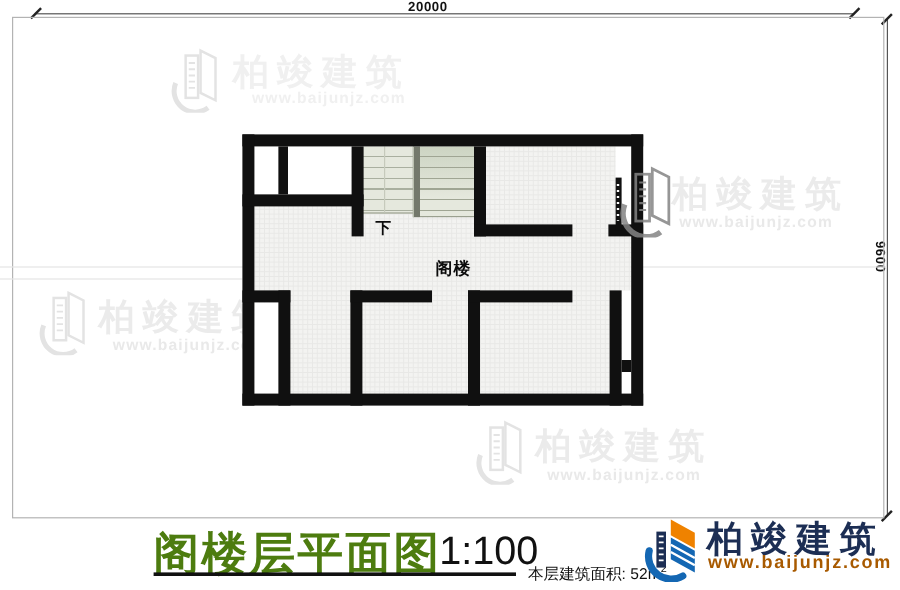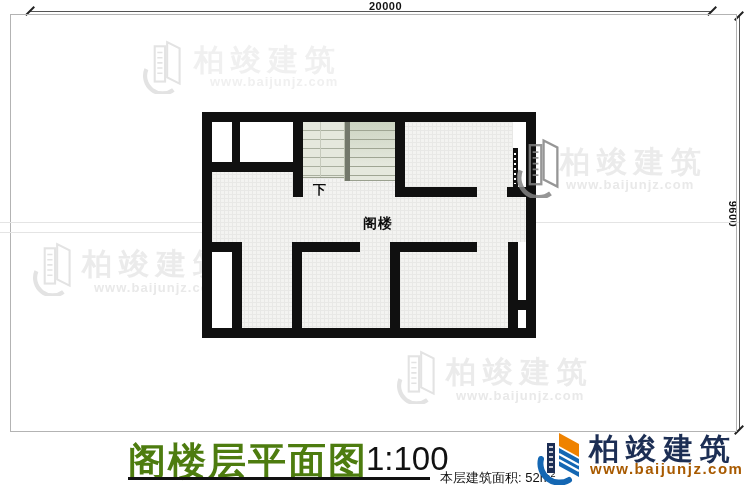--- a/index.html
+++ b/index.html
@@ -55,21 +55,21 @@
         <rect x="12" y="8" width="10" height="34"></rect>
         <polygon points="24,4 36,10 36,44 24,38"></polygon>
         <path d="M14.5 14 h5 M14.5 19 h5 M14.5 24 h5 M14.5 29 h5 M14.5 34 h5" stroke-width="1.5"></path>
       </g>
     </defs>
   </svg>
 
   <div class="abs dimline" style="left:30px;top:11px;width:682px;height:1px;"></div>
   <div class="abs tick" style="left:24px;top:10px;"></div>
   <div class="abs tick" style="left:706px;top:10px;"></div>
-  <div class="abs dimtext" style="left:340px;top:0;width:62px;text-align:right;">20000</div>
+  <div class="abs dimtext" style="left:340px;top:0;width:62px;text-align:left;">20000</div>
 
   <div class="abs dimline" style="left:739px;top:16px;width:1px;height:414px;"></div>
   <div class="abs tick" style="left:733px;top:15px;"></div>
   <div class="abs tick" style="left:733px;top:429px;"></div>
   <div class="abs dimtext" style="left:713px;top:208px;width:40px;height:12px;text-align:center;transform:rotate(90deg);">9600</div>
 
   <div class="abs frame" style="left:10px;top:14px;width:725px;height:416px;"></div>
   <div class="abs faintline" style="left:0;top:222px;width:739px;height:1px;"></div>
   <div class="abs faintline" style="left:0;top:232px;width:202px;height:1px;"></div>
 

